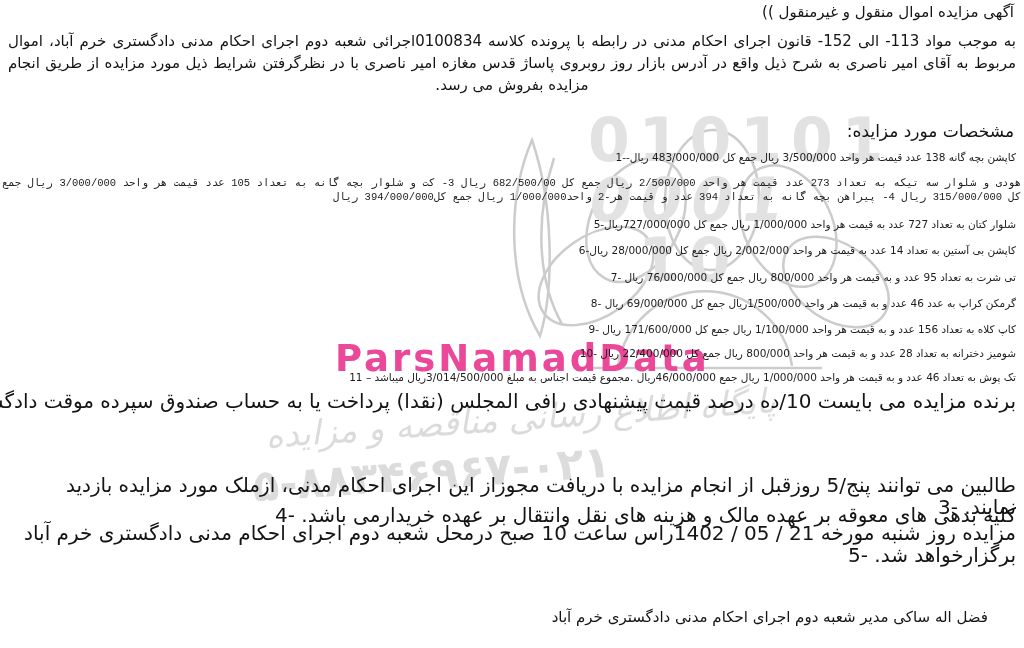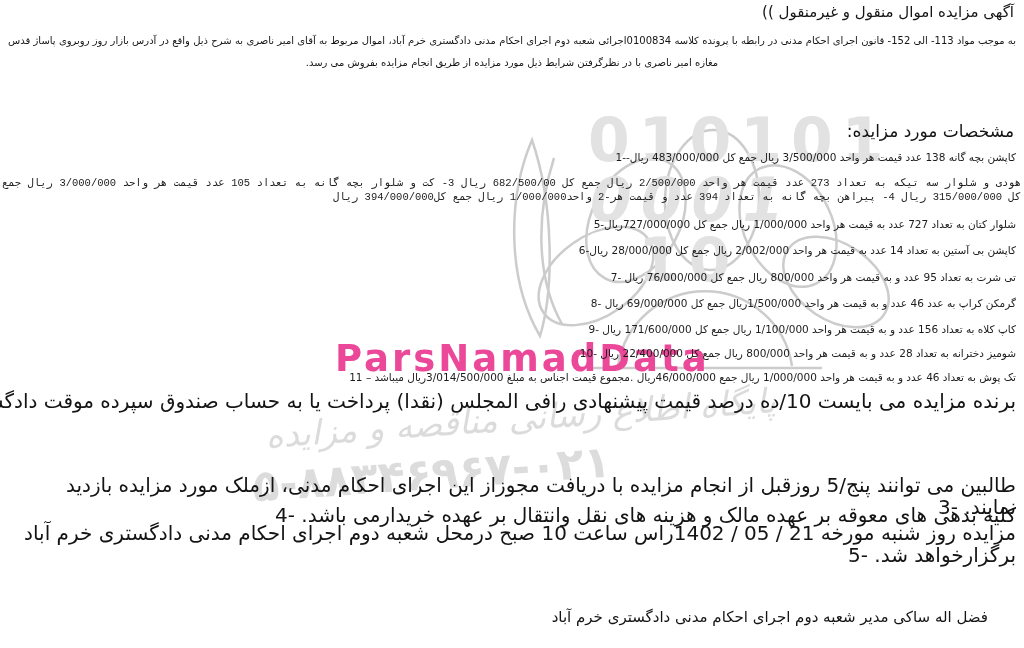--- a/index.html
+++ b/index.html
@@ -26,21 +26,21 @@
   }
   .wm-phone{
     color:#c0c0c0;opacity:.55;font-weight:bold;font-size:44px;
     letter-spacing:2px;white-space:nowrap;transform:rotate(-4deg);direction:ltr;
   }
 
   
   .txt{position:absolute;z-index:1;direction:rtl;}
   .title{top:3px;right:10px;font-size:15px;white-space:nowrap;}
   .intro{
-    top:30px;right:8px;left:8px;font-size:10px;line-height:22px;
+    top:30px;right:8px;left:8px;font-size:15px;line-height:22px;
     text-align:justify;text-align-last:center;
   }
   .section-header{top:121px;right:10px;font-size:17px;white-space:nowrap;}
   .item{right:8px;font-size:10.5px;white-space:nowrap;color:#1c1c1c;}
   .item-wrap{
     right:3px;left:2px;font-size:10.5px;line-height:14px;color:#1c1c1c;
     text-align:justify;white-space:normal;
   }
   .i1{top:151px;} .i2{top:176px;font-family:Liberation Mono, monospace;} .i5{top:218px;} .i6{top:244px;}
   .i7{top:271px;} .i8{top:297px;} .i9{top:323px;} .i10{top:347px;} .i11{top:371px;}

